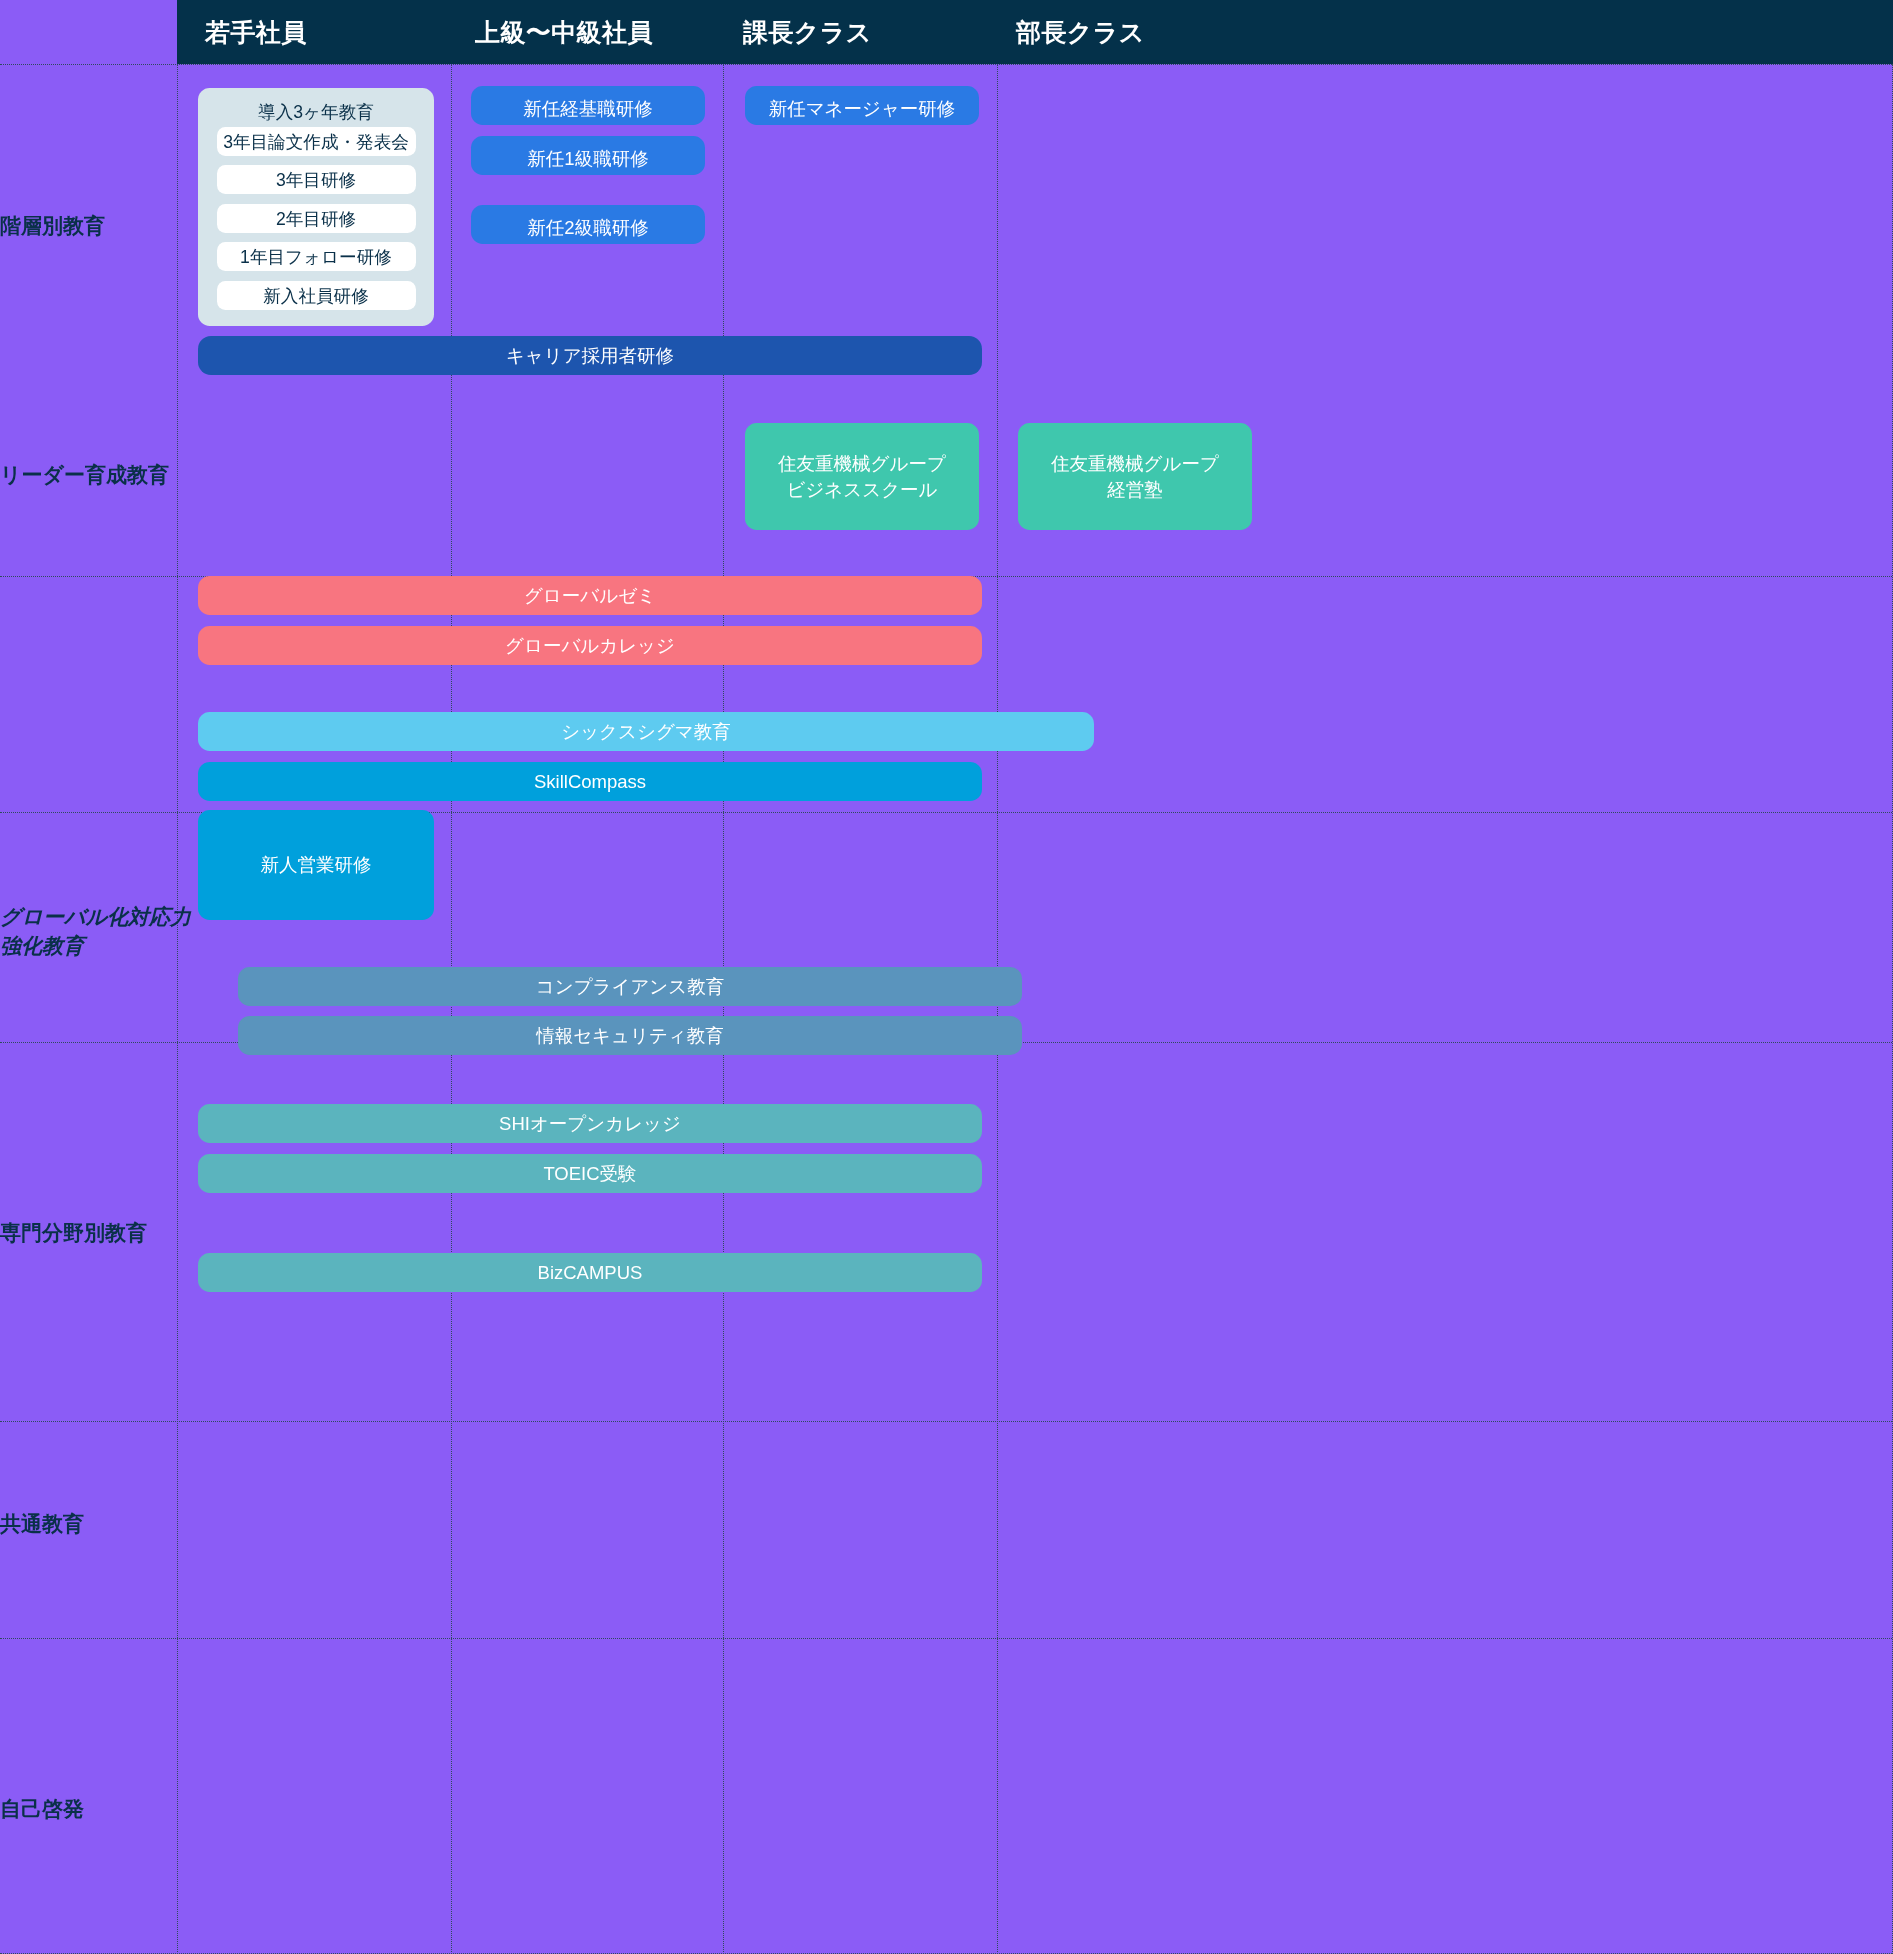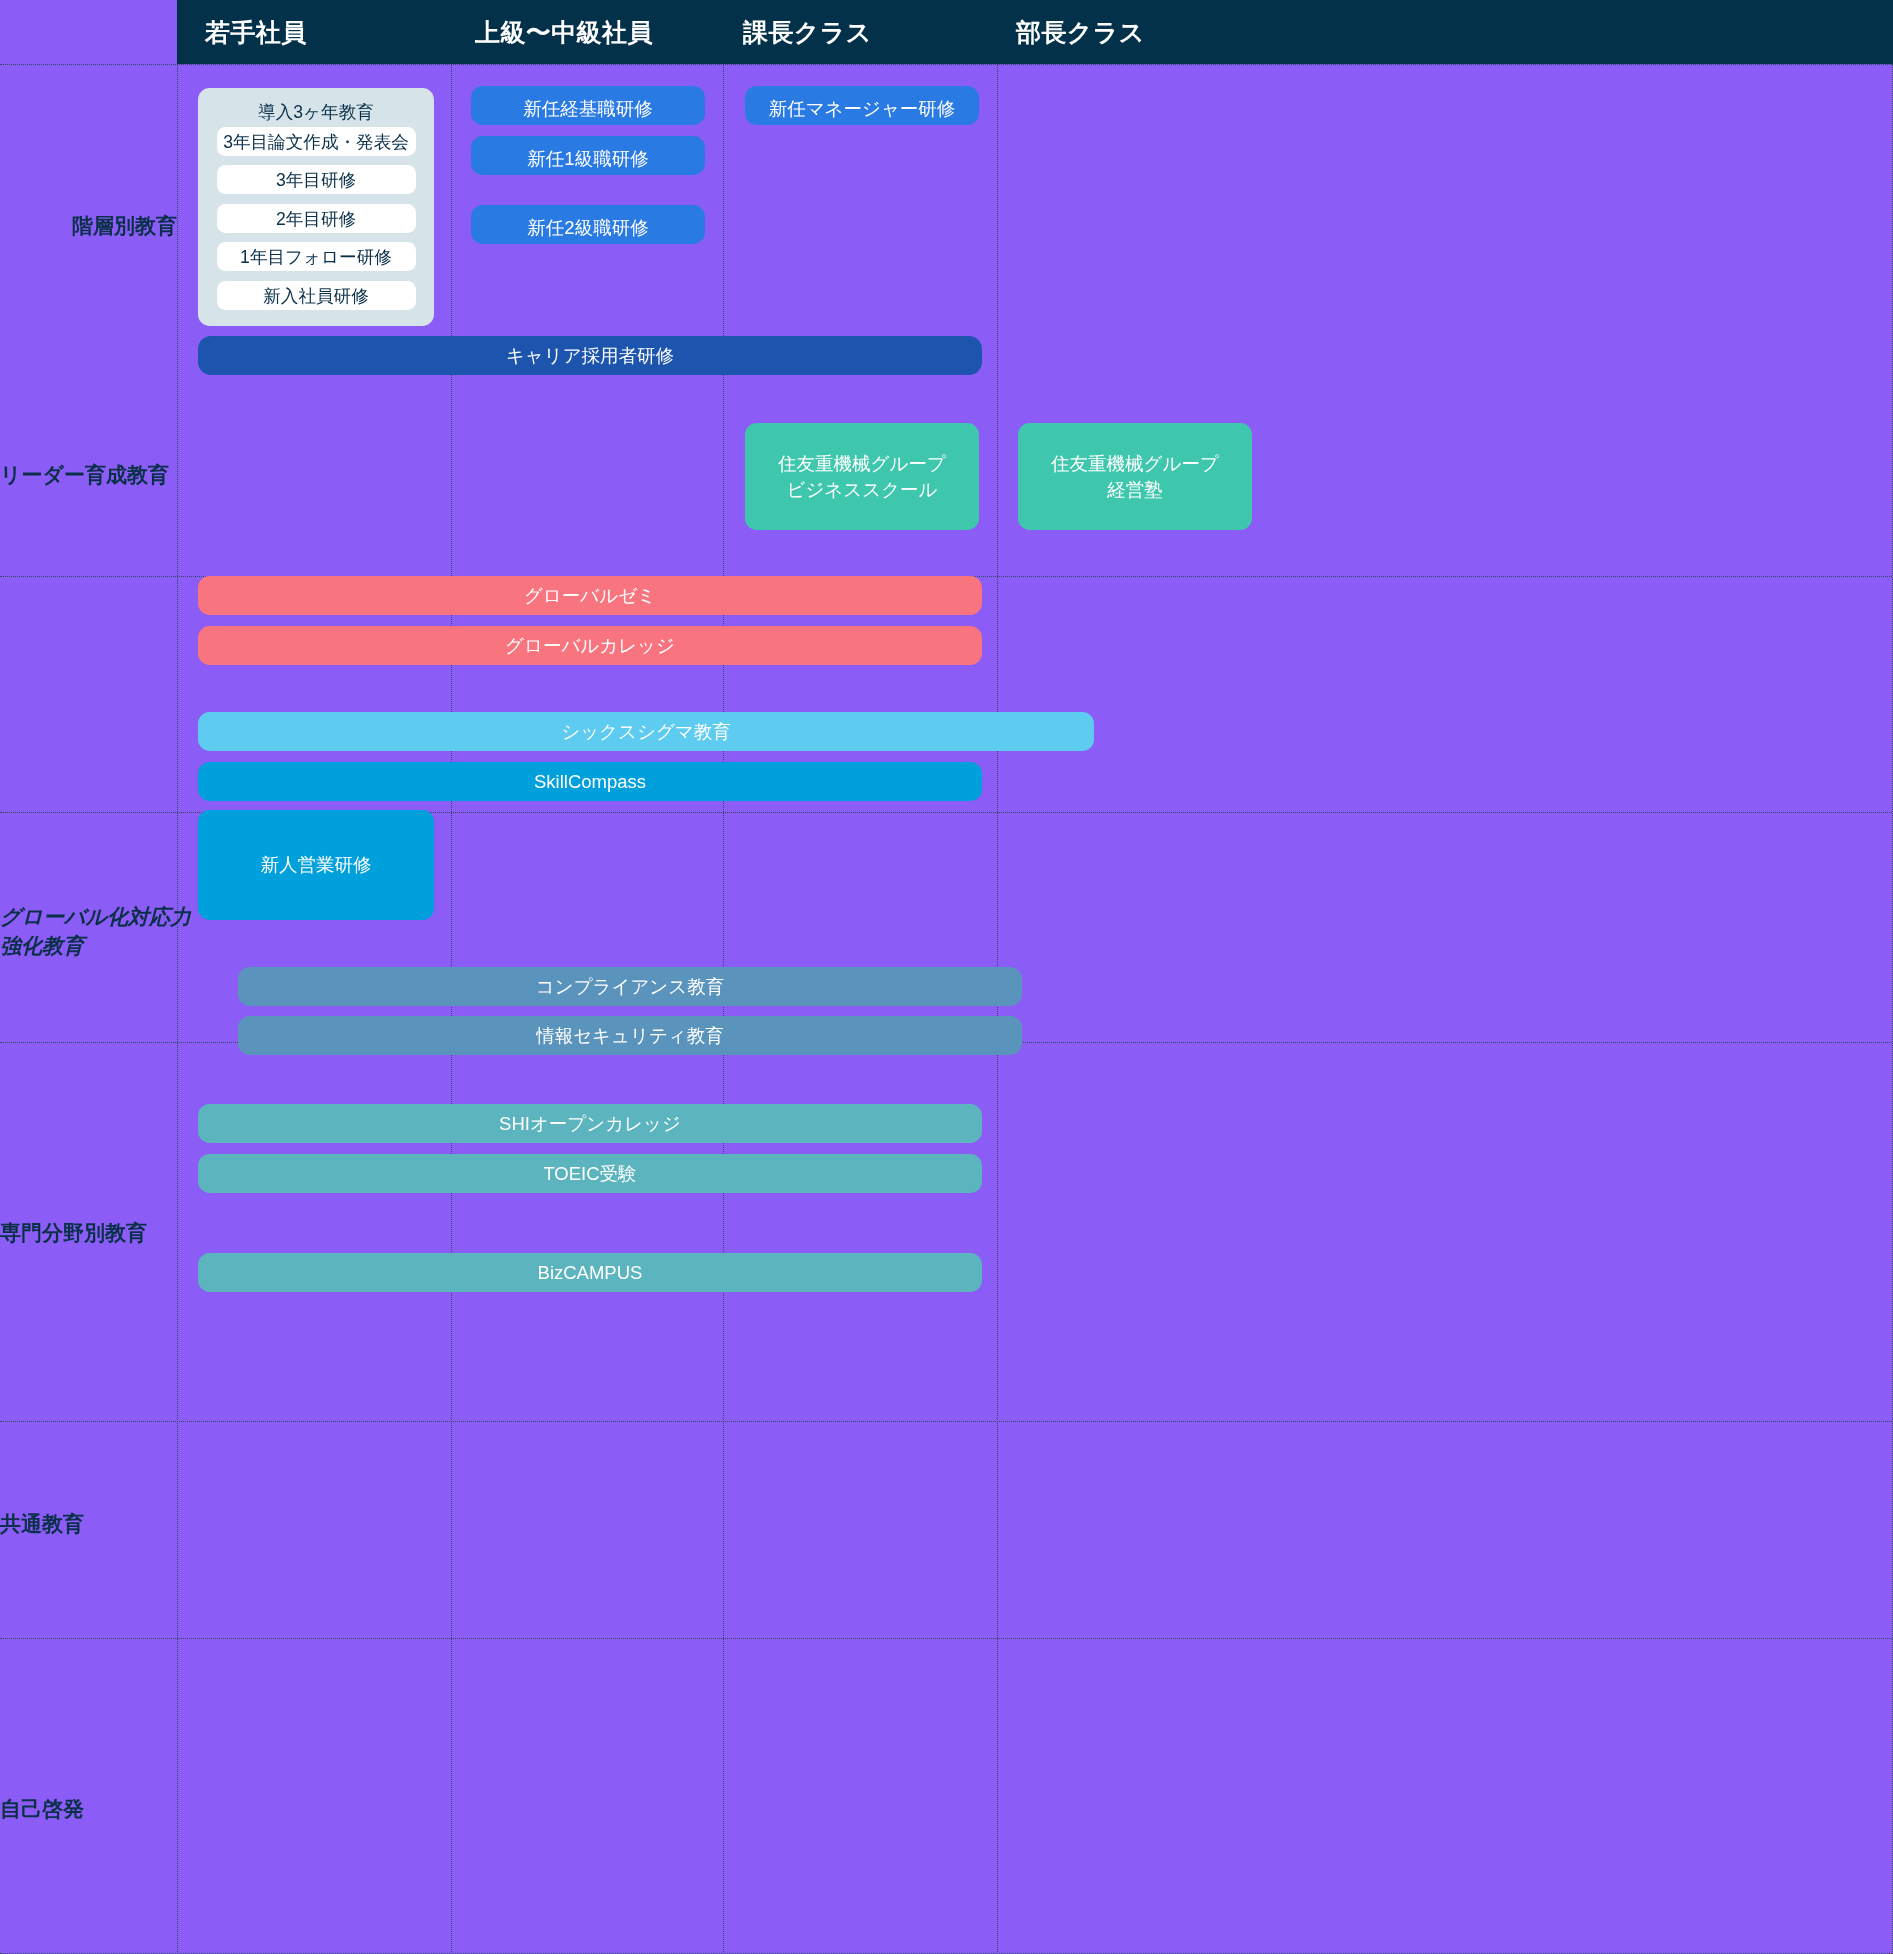--- a/index.html
+++ b/index.html
@@ -159,21 +159,21 @@
   <div class="hline" style="top:1421px;"></div>
   <div class="hline" style="top:1638px;"></div>
   <div class="hline" style="top:1953px;"></div>
 
   <div class="vline" style="left:177px;"></div>
   <div class="vline" style="left:451px;"></div>
   <div class="vline" style="left:723px;"></div>
   <div class="vline" style="left:997px;"></div>
   <div class="vline" style="left:1892px;"></div>
 
-  <div class="row-label" style="top:201px;height:50px;justify-content:flex-end;">
+  <div class="row-label" style="top:201px;height:50px;">
     <span class="ltext">階層別教育</span>
   </div>
   <div class="row-label" style="top:450px;height:50px;">
     <span class="ltext">リーダー育成教育</span>
   </div>
   <div class="row-label" style="top:898px;height:67px;flex-direction:column;align-items:flex-start;justify-content:center;font-style:italic;">
     <span class="ltext">グローバル化対応力</span>
     <span class="ltext">強化教育</span>
   </div>
   <div class="row-label" style="top:1208px;height:50px;">

